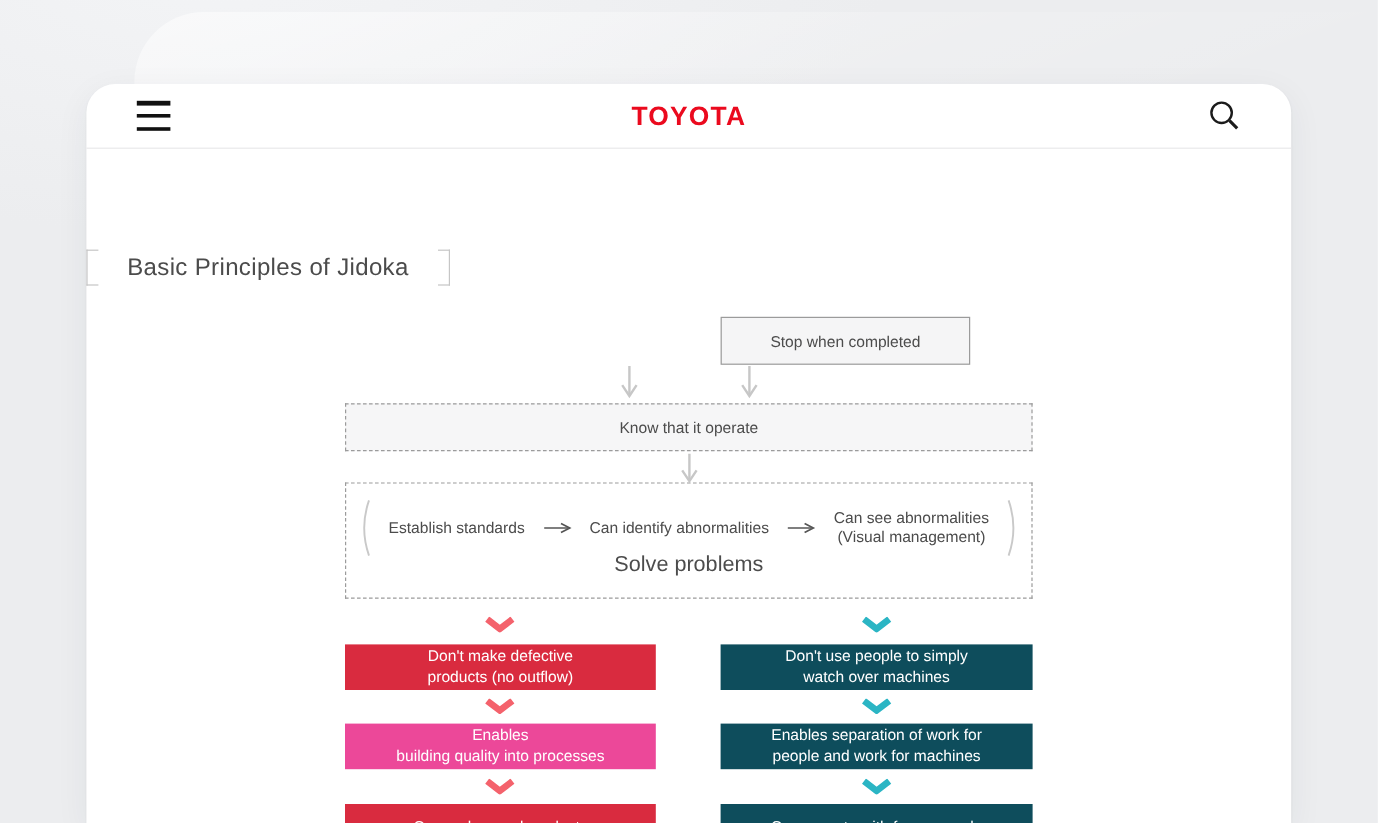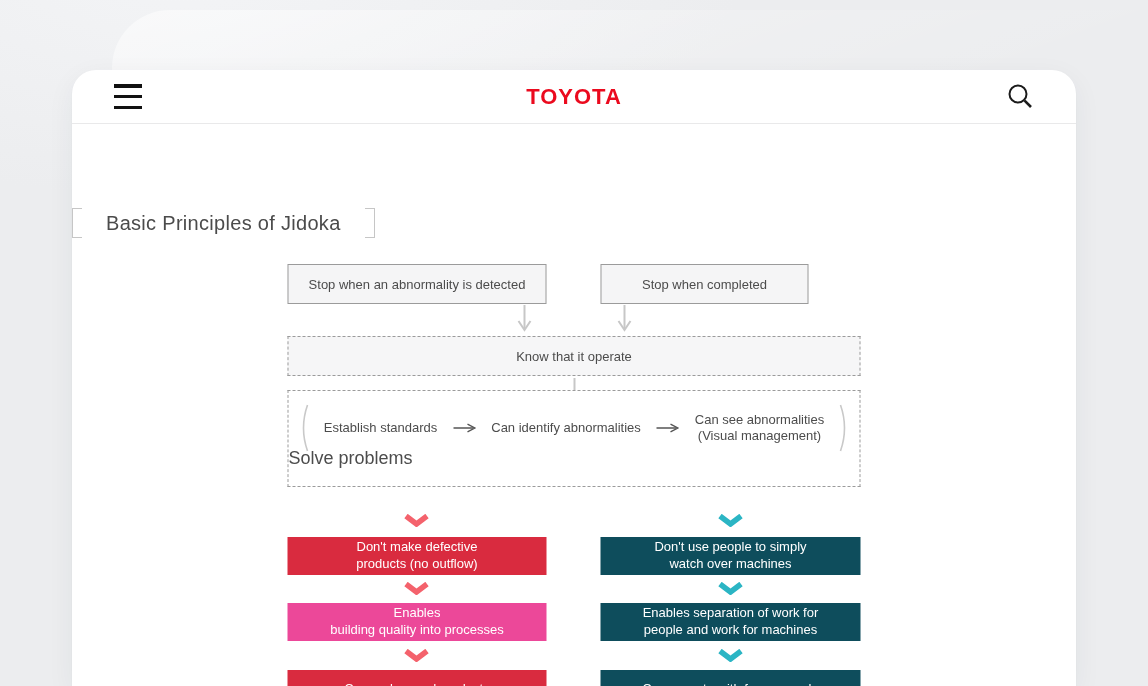--- a/index.html
+++ b/index.html
@@ -62,38 +62,38 @@
     font-size:13px;color:#4c4c4c;
   }
   .gb-left{left:0;top:0;width:259px;}
   .gb-right{left:313px;top:0;width:208px;}
   .dotted-box{
     position:absolute;box-sizing:border-box;left:0;width:573px;
     border:1px dashed #9b9b9b;
     font-size:13px;color:#4c4c4c;
   }
   .know-box{top:72px;height:40px;background:#f6f6f7;display:flex;align-items:center;justify-content:center;}
-  .big-box{top:126px;height:97px;background:#ffffff;}
+  .big-box{top:138px;height:97px;background:#ffffff;}
   .down-arrow{position:absolute;width:16px;height:28px;}
   .down-arrow svg{display:block;}
   .da-1{left:229px;top:41px;}
   .da-2{left:329px;top:41px;}
   .da-3{left:279px;top:114px;}
   .paren{position:absolute;top:12px;}
   .paren-l{left:8px;}
   .paren-r{right:8px;}
   .standards-row{
     position:absolute;left:26px;right:26px;top:14px;height:46px;
     display:flex;align-items:center;justify-content:center;gap:15px;
   }
   .standards-item{white-space:pre-line;text-align:center;line-height:1.25;}
   .mini-arrow{flex:0 0 auto;display:block;}
   .solve-label{
     position:absolute;left:0;right:0;top:57px;
-    text-align:left;font-size:18px;color:#4c4c4c;
+    text-align:center;font-size:18px;color:#4c4c4c;
   }
   .chevron{position:absolute;width:26px;height:13px;}
   .chevron svg{display:block;}
   .col-l{left:116px;}
   .col-r{left:430px;}
   .chev-row-1{top:250px;}
   .chev-row-2{top:318px;}
   .chev-row-3{top:385px;}
   .step-box{
     position:absolute;box-sizing:border-box;height:38px;
@@ -132,21 +132,20 @@
     <div class="content">
 
       <div class="page-title-wrap">
         <span class="bracket bracket-l"></span>
         <h1>Basic Principles of Jidoka</h1>
         <span class="bracket bracket-r"></span>
       </div>
 
       <div class="diagram">
 
-        <div class="gray-box gb-left">Stop when an abnormality is detected</div>
         <div class="gray-box gb-right">Stop when completed</div>
 
         <span class="down-arrow da-1">
           <svg width="16" height="28" viewBox="0 0 16 28" fill="none" stroke="#c7c7c7" stroke-width="2">
             <line x1="8" y1="0" x2="8" y2="24"></line>
               <path d="M2 16 L8 25 L14 16"></path>
           </svg>
         </span>
         <span class="down-arrow da-2">
           <svg width="16" height="28" viewBox="0 0 16 28" fill="none" stroke="#c7c7c7" stroke-width="2">

